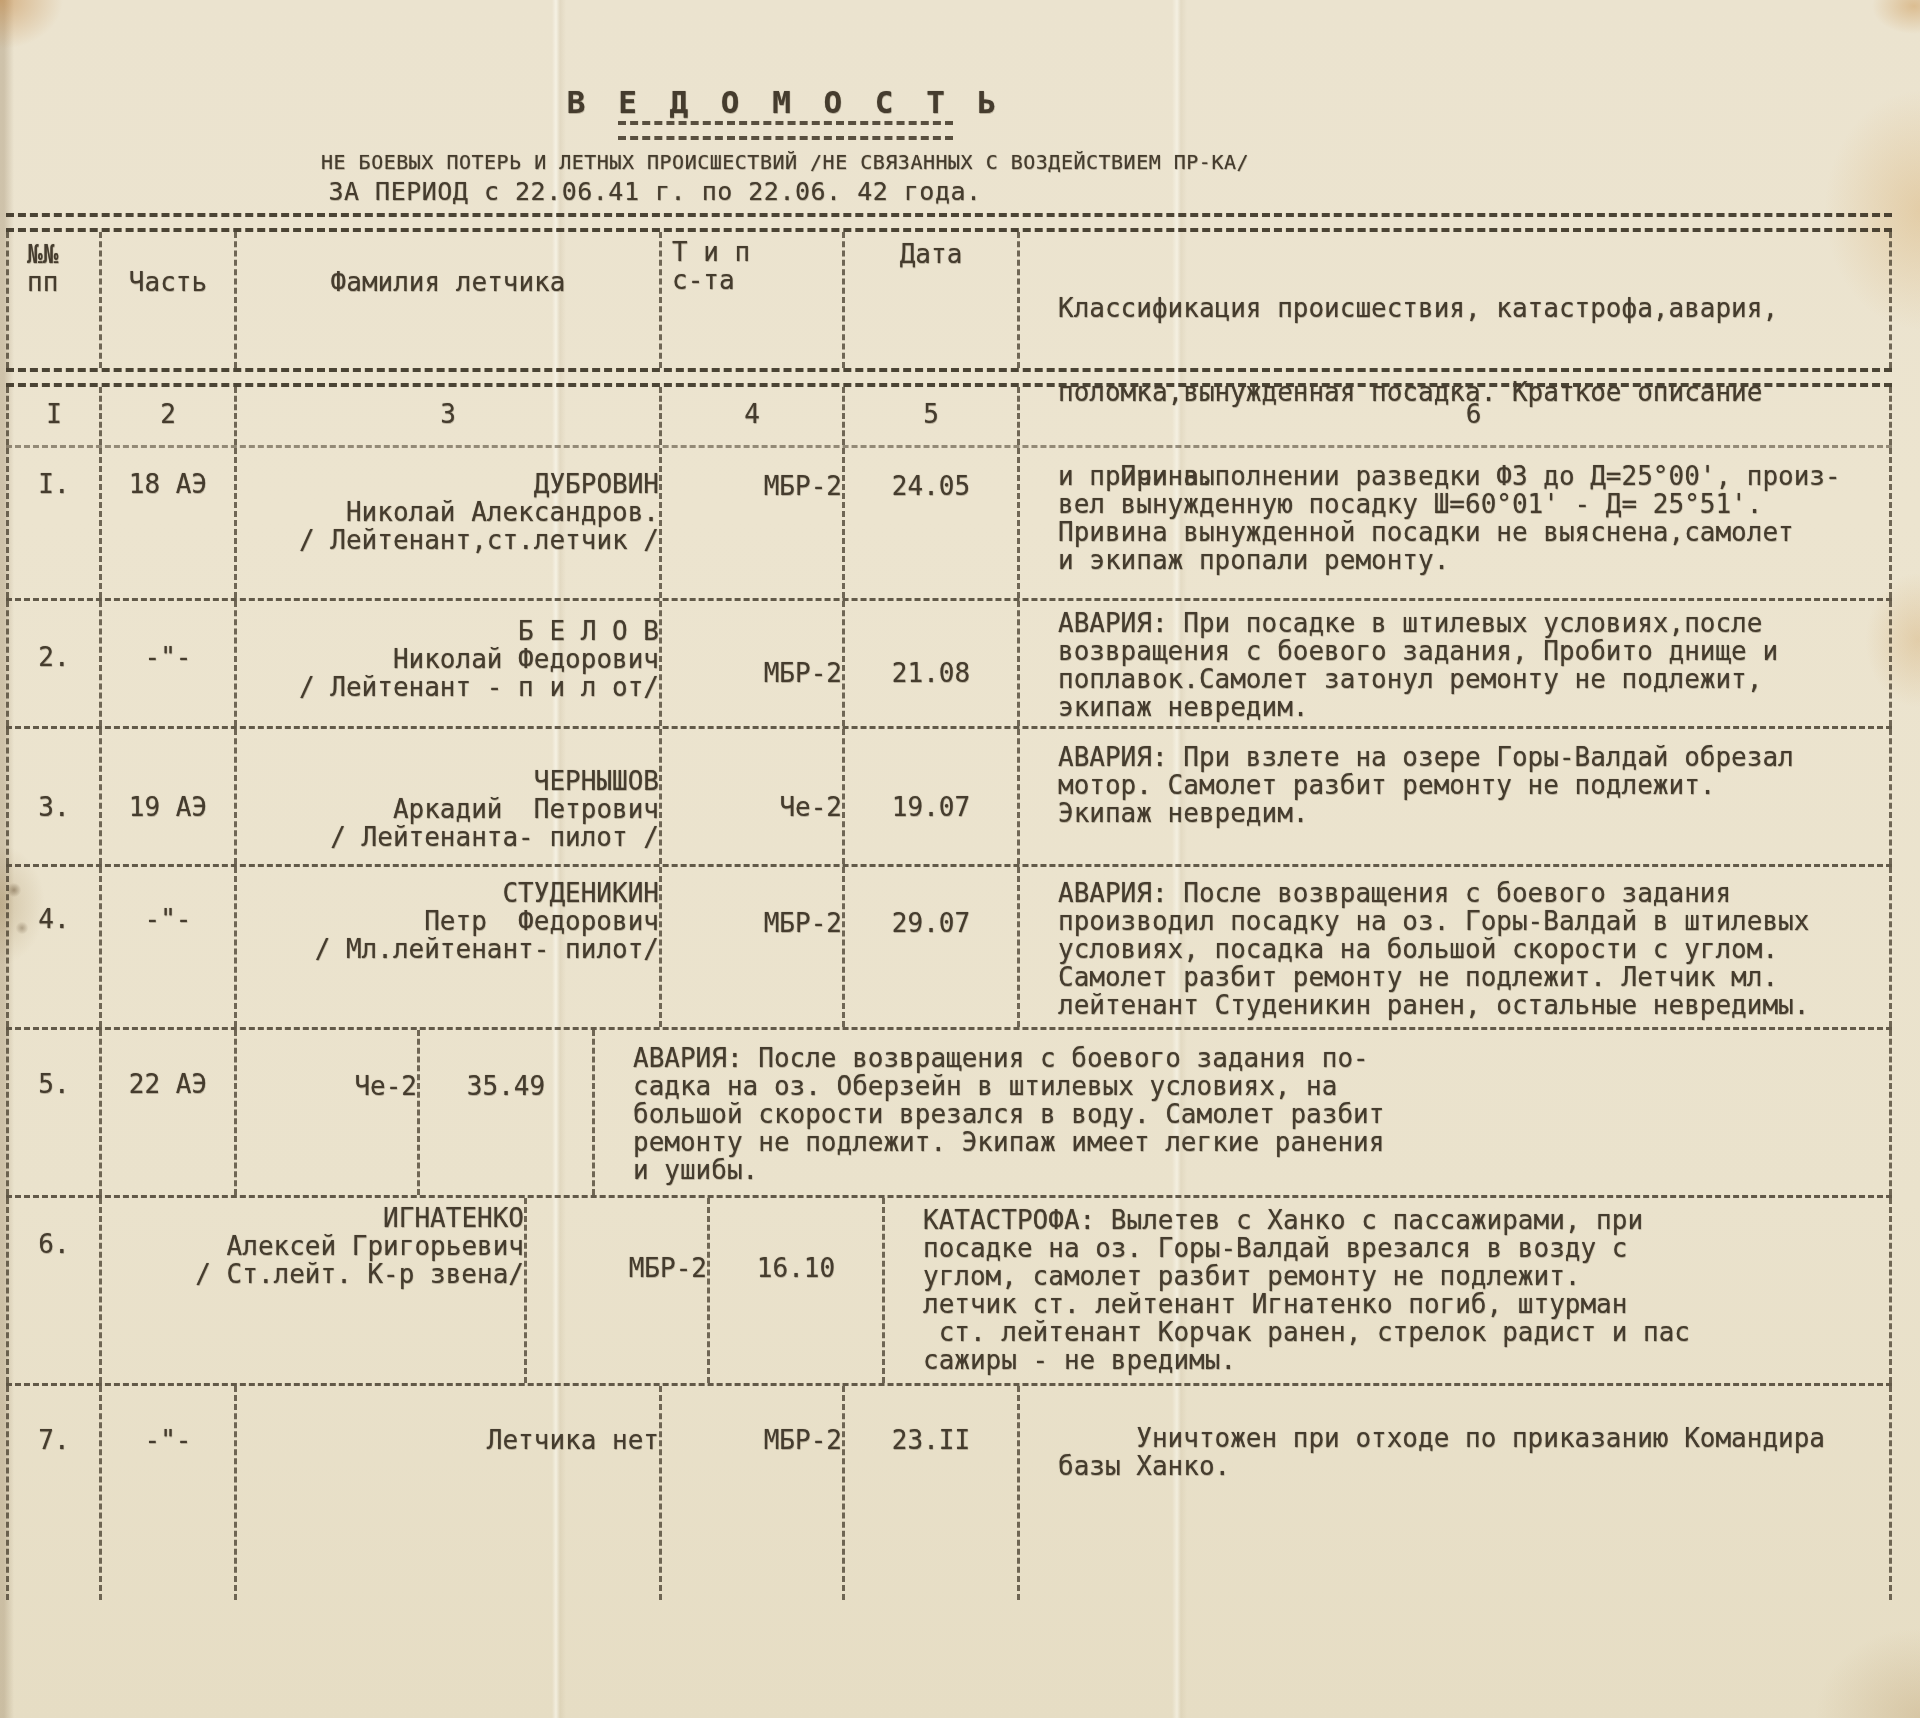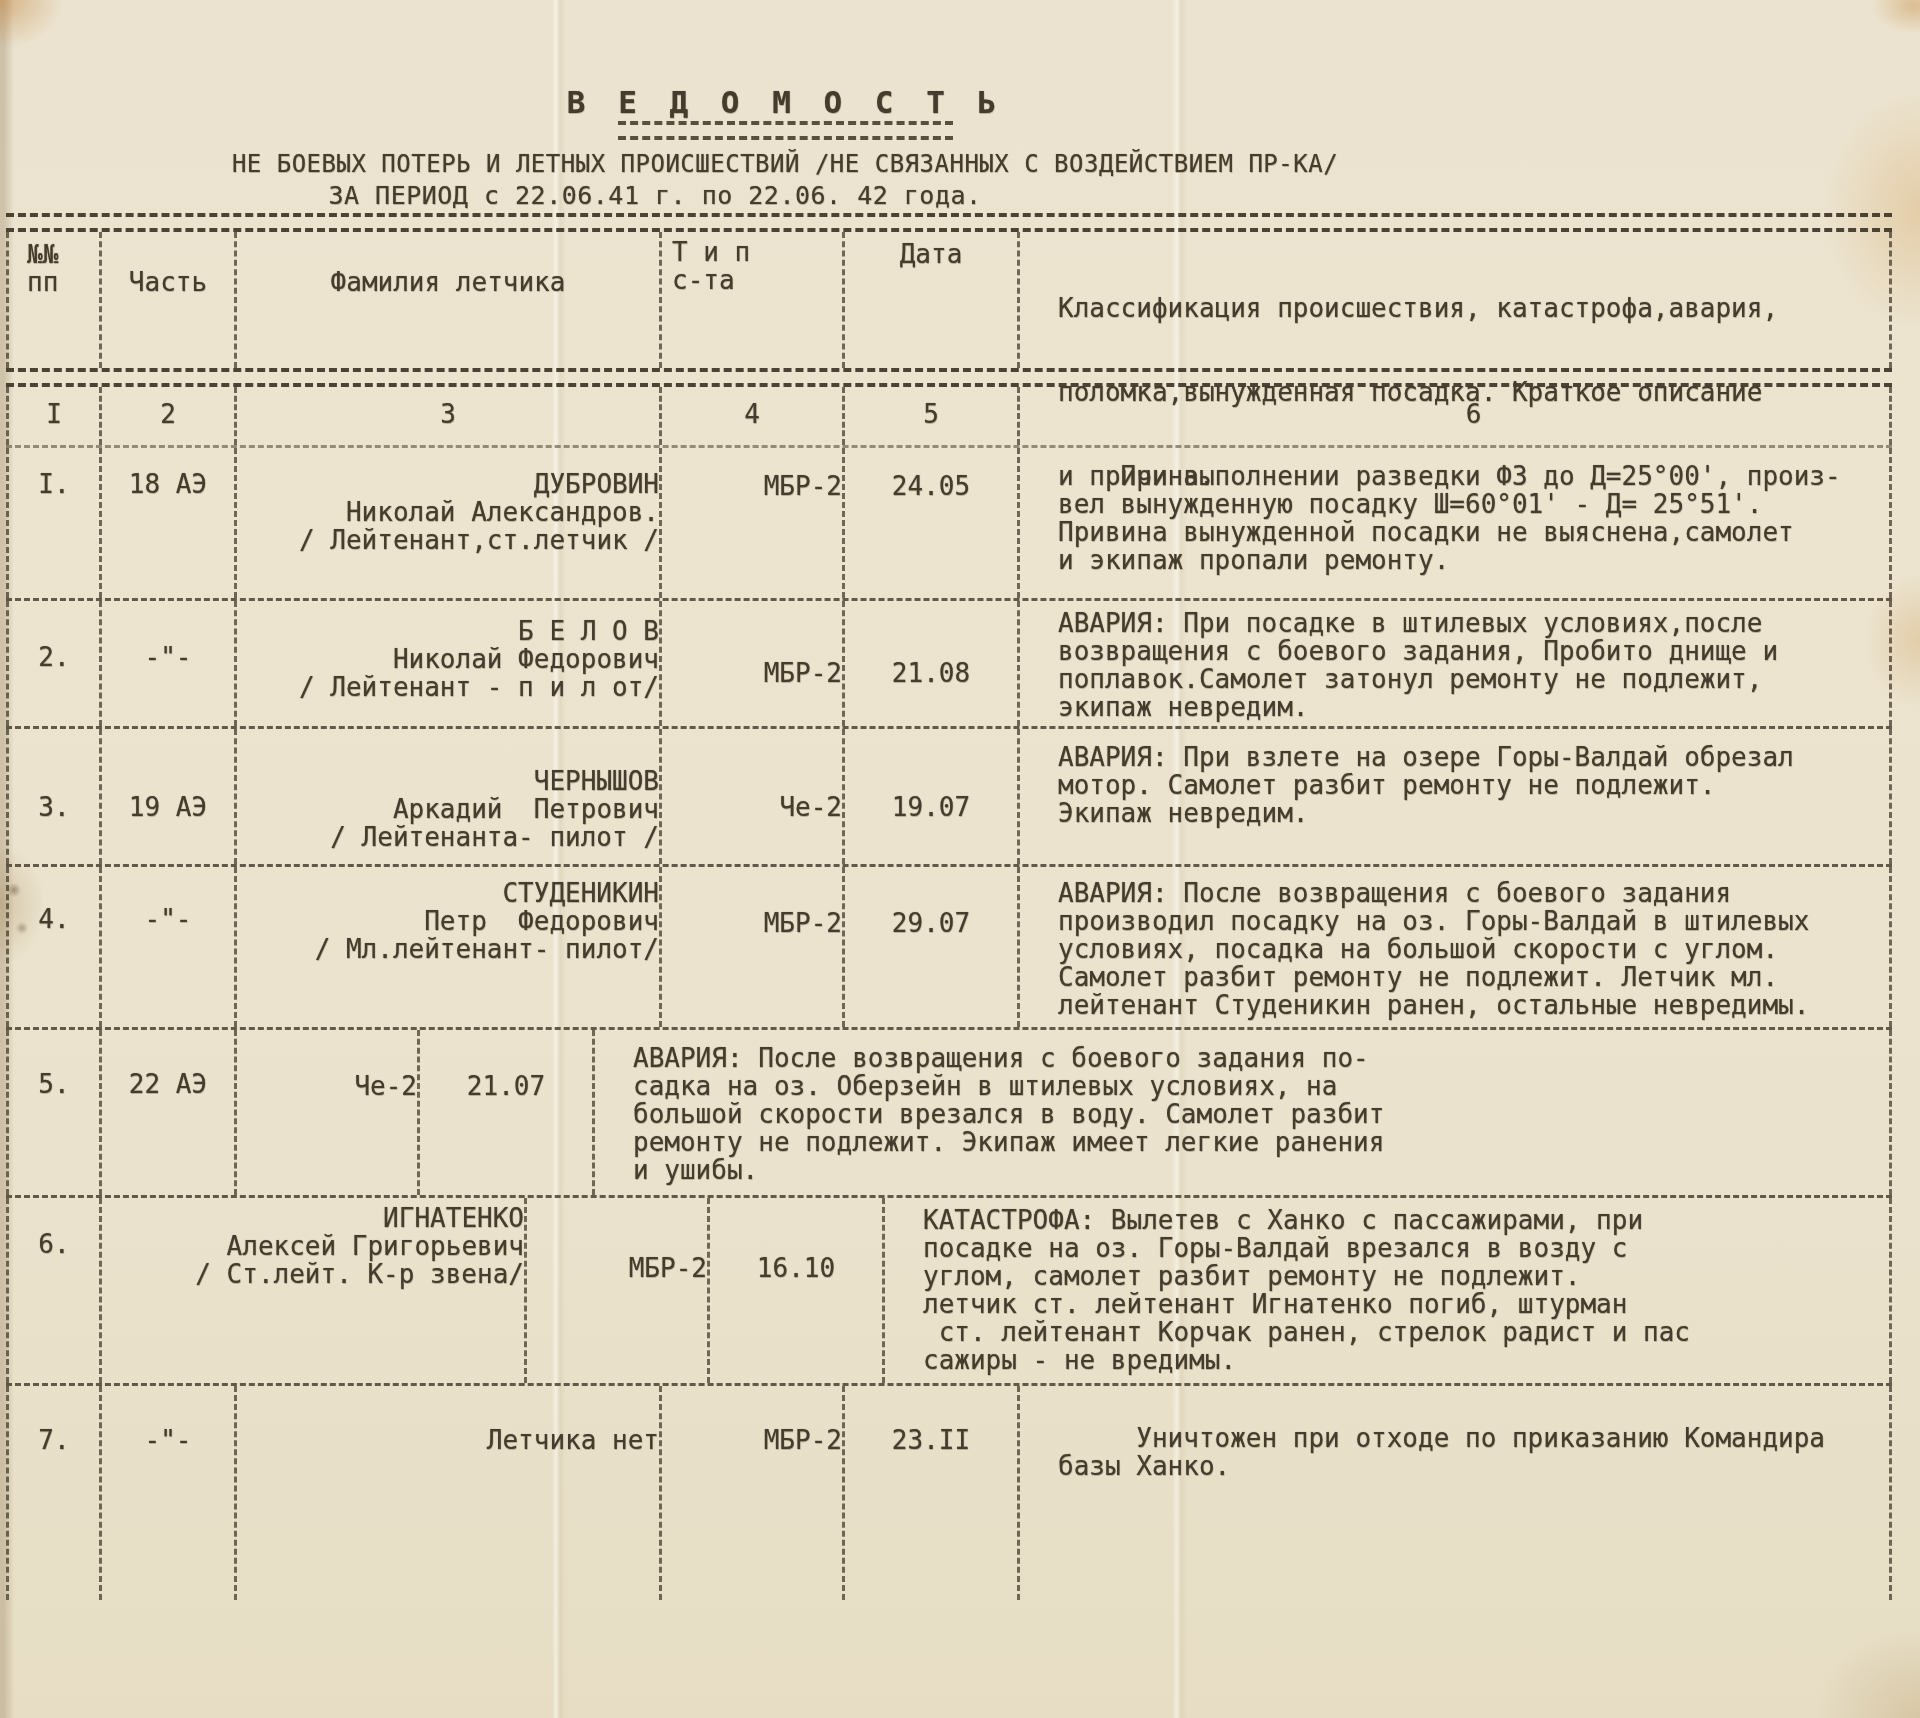--- a/index.html
+++ b/index.html
@@ -20,21 +20,21 @@
       linear-gradient(180deg, #ebe3cf 0%, #ece4cf 30%, #eae2cc 70%, #e6ddc4 100%);
     font-family:"DejaVu Sans Mono","Liberation Mono",monospace;
     color:#453c2e;
   }
   .ink{text-shadow:0 0 1px rgba(70,58,40,.55), 0.5px 0.5px 0 rgba(70,58,40,.25);}
   
   .title-block{position:absolute;top:84px;left:0;width:1570px;text-align:center;}
   .doc-title{font-size:31px;letter-spacing:7px;font-weight:bold;}
   .title-underline{width:335px;height:11px;margin:1px auto 10px auto;
     border-top:4px dashed rgba(62,53,38,.85);border-bottom:4px dashed rgba(62,53,38,.85);}
-  .doc-subtitle{font-size:24px;letter-spacing:.5px;white-space:pre;}
+  .doc-subtitle{font-size:20px;letter-spacing:.5px;white-space:pre;}
   .doc-subtitle2{font-size:25px;white-space:pre;transform:translateX(-130px);margin-top:3px;}
   
   .table{position:absolute;left:6px;top:213px;width:1886px;}
   .dblline{height:11px;border-top:4px dashed rgba(58,50,36,.9);border-bottom:4px dashed rgba(58,50,36,.9);}
   .row{display:flex;align-items:stretch;}
   .cell{border-right:3px dashed rgba(70,60,44,.75);box-sizing:border-box;font-size:26px;line-height:28px;}
   .cell:first-child{border-left:3px dashed rgba(70,60,44,.75);}
   .c-num{width:96px;text-align:center;}
   .c-unit{width:135px;text-align:center;}
   .c-name{width:425px;text-align:center;}
@@ -214,21 +214,21 @@
           <div class="cell c-num">
             <div class="ln">5.</div>
           </div>
           <div class="cell c-unit">
             <div class="ln">22 АЭ</div>
           </div>
           <div class="cell c-type">
             <div class="ln">Че-2</div>
           </div>
           <div class="cell c-date">
-            <div class="ln">21.07</div>
+            <div class="ln">35.49</div>
           </div>
           <div class="cell c-desc"><div class="ln">АВАРИЯ: После возвращения с боевого задания по-</div><div class="ln">садка на оз. Оберзейн в штилевых условиях, на</div><div class="ln">большой скорости врезался в воду. Самолет разбит</div><div class="ln">ремонту не подлежит. Экипаж имеет легкие ранения</div><div class="ln">и ушибы.</div></div>
         </div>
         <div class="row brow">
           <div class="cell c-num">
             <div class="ln">6.</div>
           </div>
           <div class="cell c-name">
             <div class="ln">ИГНАТЕНКО</div>
             <div class="ln">Алексей Григорьевич</div>

